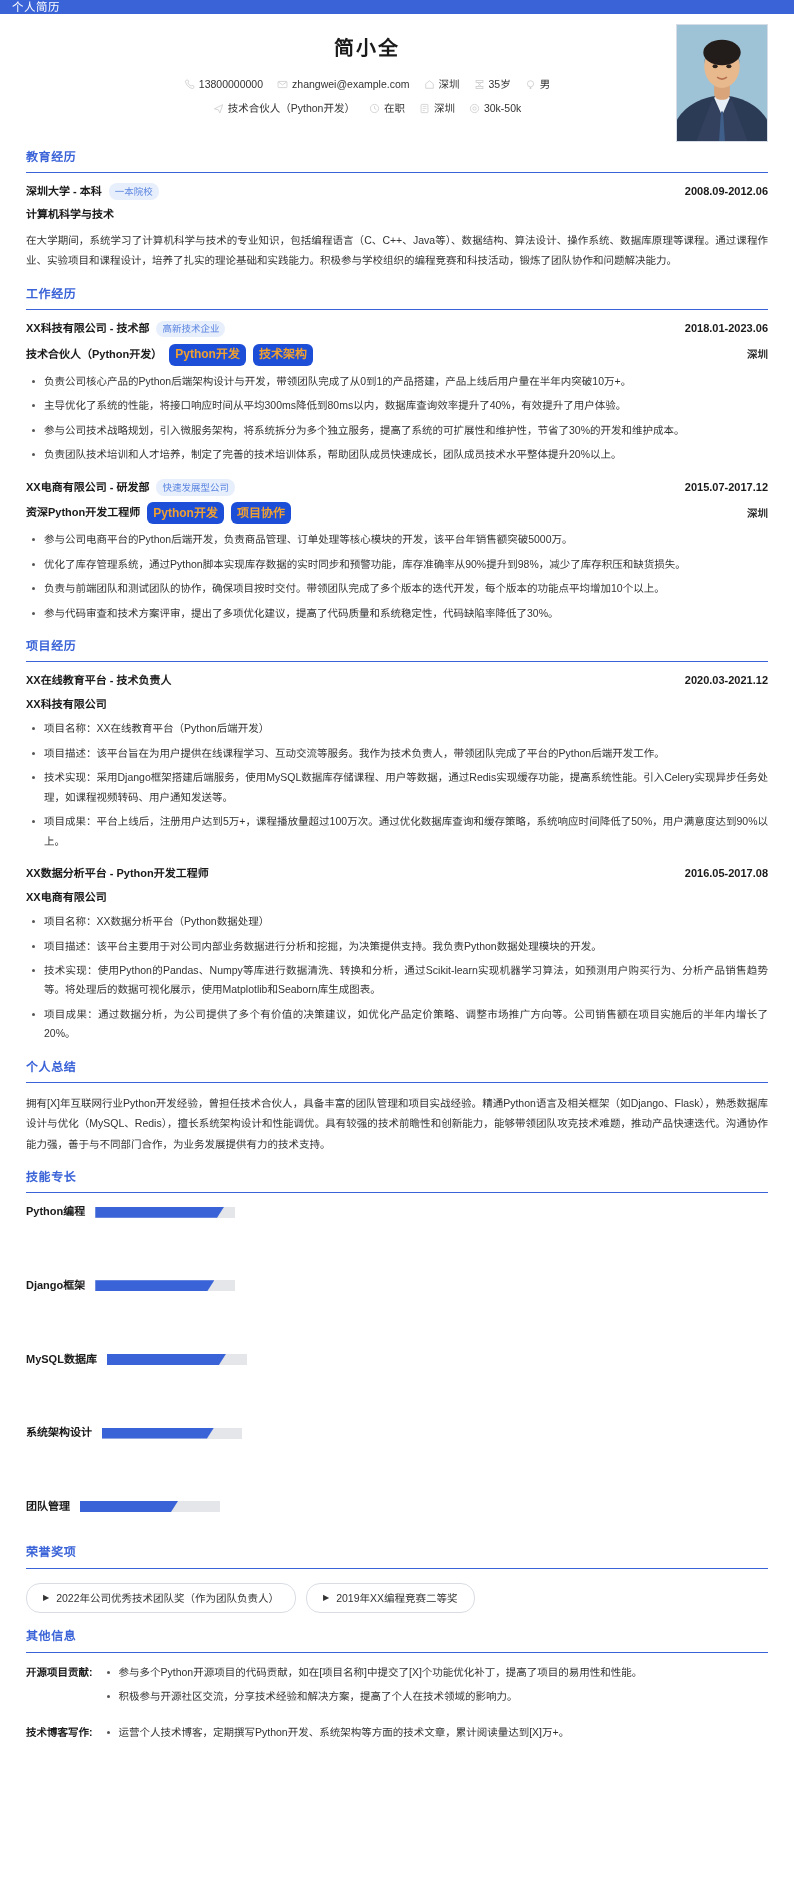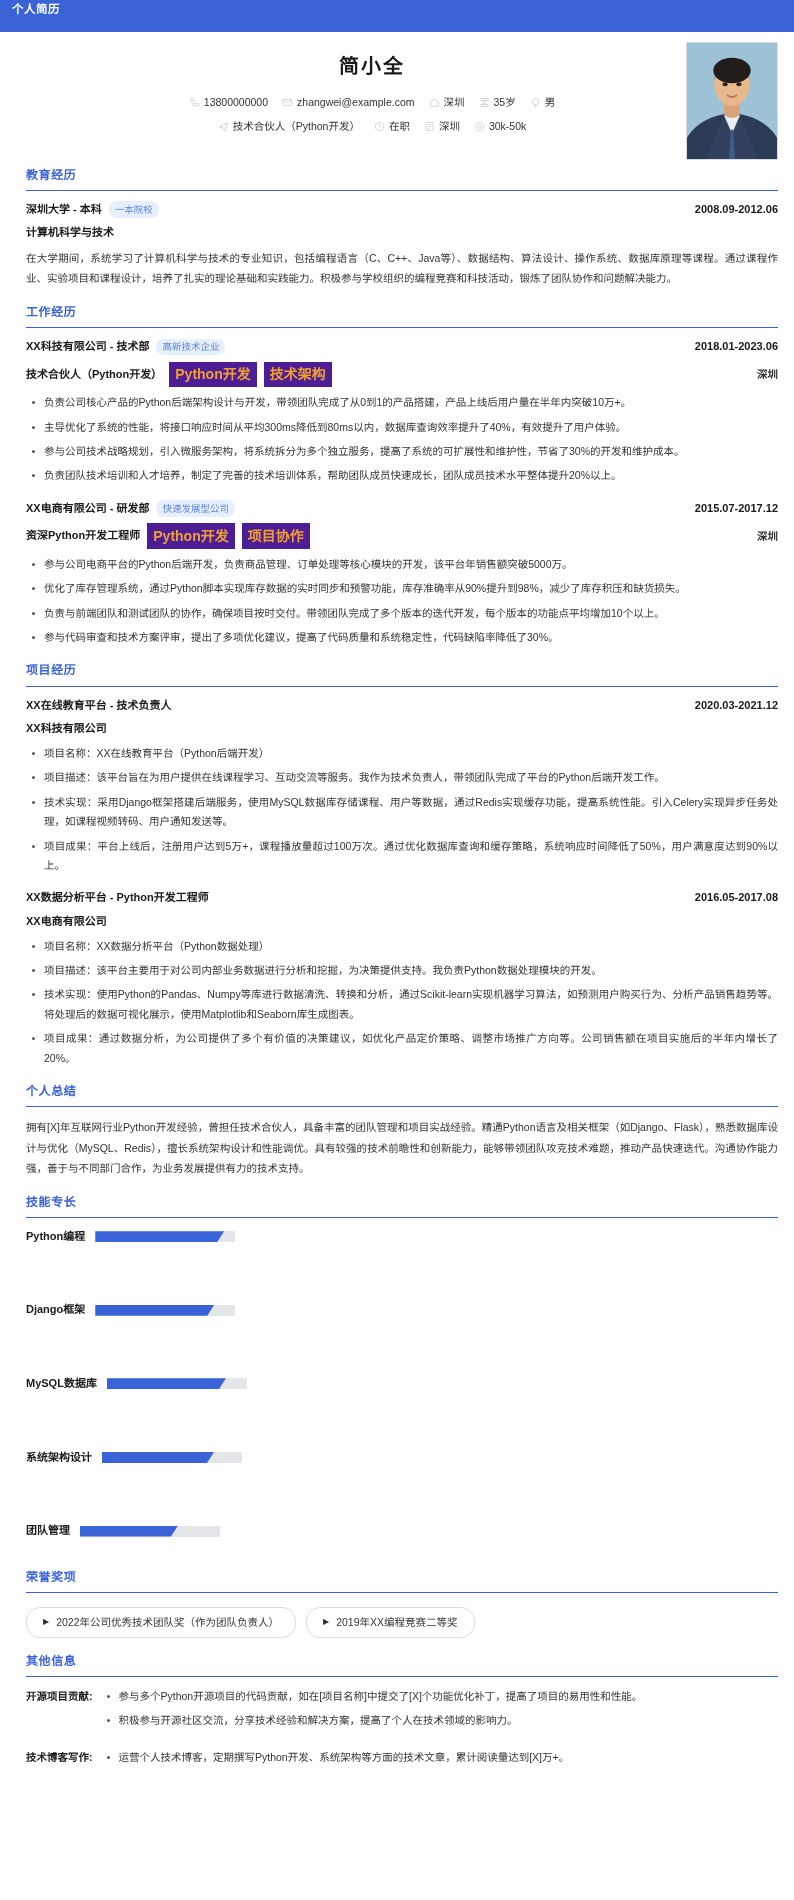--- a/index.html
+++ b/index.html
@@ -5,25 +5,25 @@
 <style>
   * { margin:0; padding:0; box-sizing:border-box; }
   html,body { background:#ffffff; }
   body {
     width:794px; min-height:1900px;
     font-family:"Liberation Sans","DejaVu Sans",sans-serif;
     color:#333; font-size:11px; line-height:1.6;
     -webkit-font-smoothing:antialiased;
   }
   .titlebar {
-    background:#3a63d8; color:#fff; height:32px;
-    display:flex; align-items:flex-start; padding:0 12px;
-    font-size:11.5px; font-weight:700; letter-spacing:.5px;
-  }
-  .page { padding:0 16px 20px 26px; }
+    background:#3a63d8; color:#fff; height:14px;
+    display:flex; align-items:center; padding:0 12px;
+    font-size:11.5px; font-weight:400; letter-spacing:.5px;
+  }
+  .page { padding:0 26px 20px 26px; }
 
   
   .hdr { display:flex; align-items:flex-start; padding:14px 0 10px 0; position:relative; min-height:118px; }
   .hdr-main { flex:1; text-align:center; padding-top:4px; padding-right:60px; }
   .name { font-size:20px; font-weight:700; color:#1a1a1a; letter-spacing:2px; margin-bottom:12px; }
   .meta-row { display:flex; justify-content:center; flex-wrap:wrap; gap:6px 14px; font-size:10.5px; color:#333; margin-bottom:7px; }
   .meta-item { display:inline-flex; align-items:center; gap:4px; white-space:nowrap;text-align:right; }
   .ic { width:11px; height:11px; flex:0 0 11px; opacity:.45; display:inline-block; }
   .ic svg { display:block; width:11px; height:11px; }
   .photo {
@@ -46,22 +46,22 @@
   .ln { display:flex; align-items:center; justify-content:space-between; gap:8px; margin-bottom:6px; }
   .ln-left { display:flex; align-items:center; gap:7px; flex-wrap:wrap; }
   .org { font-size:11px; font-weight:700; color:#1a1a1a; }
   .date { font-size:11px; font-weight:700; color:#1a1a1a; white-space:nowrap; }
   .loc { font-size:10.5px; font-weight:700; color:#333; white-space:nowrap; }
   .tag-blue {
     background:#e8effc; color:#5b86e0; font-size:9.5px;
     padding:1.5px 6px; border-radius:8px; line-height:1.4; white-space:nowrap;
   }
   .tag-orange {
-    color:#f0a030; font-size:14px; font-weight:700;
-    background:#4c1d95; padding:1.5px 6px; border-radius:0; white-space:nowrap;
+    color:#f0a030; font-size:12px; font-weight:700;
+    background:#1d4ed8; padding:1.5px 6px; border-radius:6px; white-space:nowrap;
   }
   .role { font-size:11px; font-weight:700; color:#1a1a1a; }
   .subtitle { font-size:11px; font-weight:700; color:#1a1a1a; margin-bottom:6px; }
 
   ul.bl { list-style:none; margin:0 0 0 4px; }
   ul.bl li {
     position:relative; padding-left:14px; margin-bottom:5px;
     font-size:10.5px; line-height:1.85; color:#333; text-align:justify;
   }
   ul.bl li::before {

